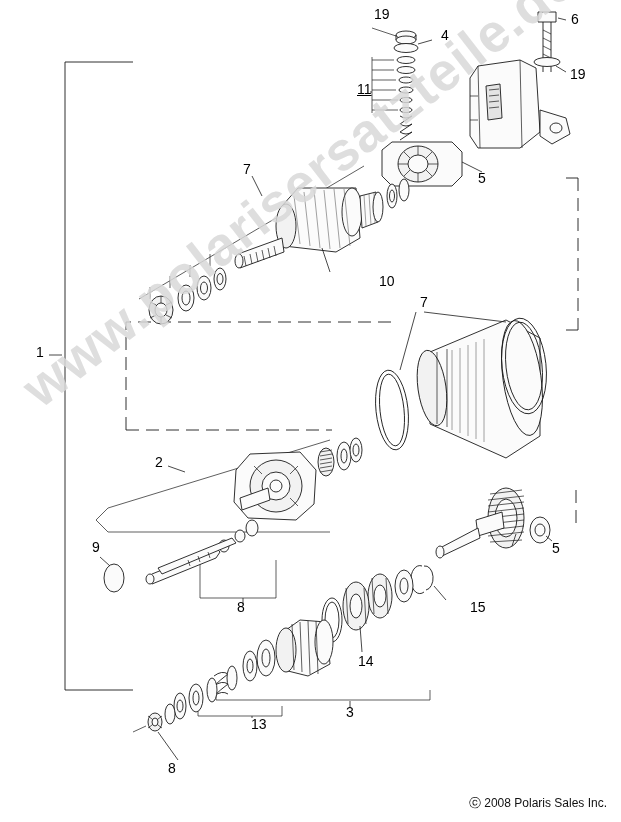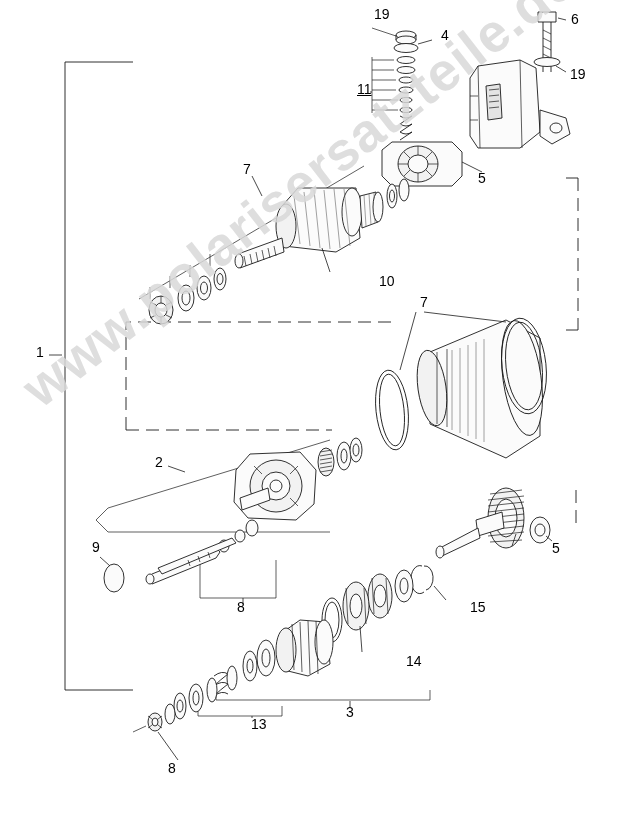--- a/index.html
+++ b/index.html
@@ -337,25 +337,26 @@
   <div class="callout" style="left:441px; top:29px;">4</div>
   <div class="callout" style="left:478px; top:172px;">5</div>
   <div class="callout" style="left:571px; top:13px;">6</div>
   <div class="callout" style="left:420px; top:296px;">7</div>
   <div class="callout" style="left:237px; top:601px;">8</div>
   <div class="callout" style="left:92px;  top:541px;">9</div>
   <div class="callout" style="left:331px; top:275px;margin-left:48px;">10</div>
   <div class="callout" style="left:357px; top:83px;text-decoration:underline;">11</div>
   <div class="callout" style="left:168px; top:762px;">8</div>
   <div class="callout" style="left:251px; top:718px;">13</div>
-  <div class="callout" style="left:358px; top:655px;margin-left:48px;">14</div>
+  <div class="callout" style="left:358px; top:655px;">14</div>
   <div class="callout" style="left:470px; top:601px;">15</div>
   <div class="callout" style="left:552px; top:542px;">5</div>
   <div class="callout" style="left:243px; top:163px;">7</div>
   <div class="callout" style="left:570px; top:68px;">19</div>
   <div class="callout" style="left:374px; top:8px;">19</div>
 
   <div class="watermark">
     <div class="wm-text" id="wm-main">www.polarisersatzteile.de</div>
   </div>
 
+  <div id="copyright">ⓒ 2008 Polaris Sales Inc.</div>
 
 </div>
 
 </body></html>

